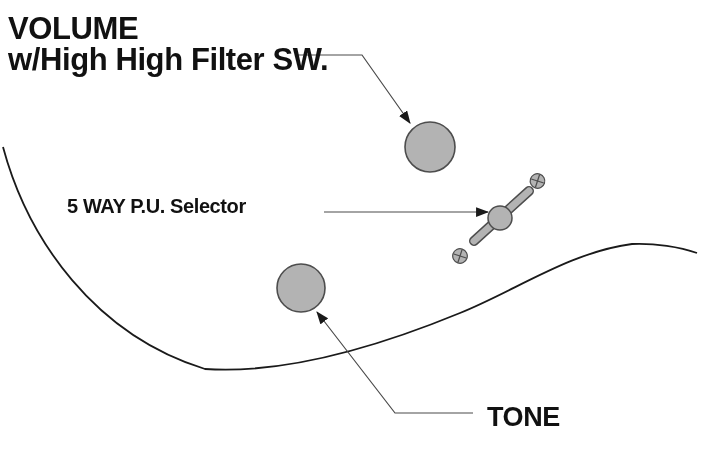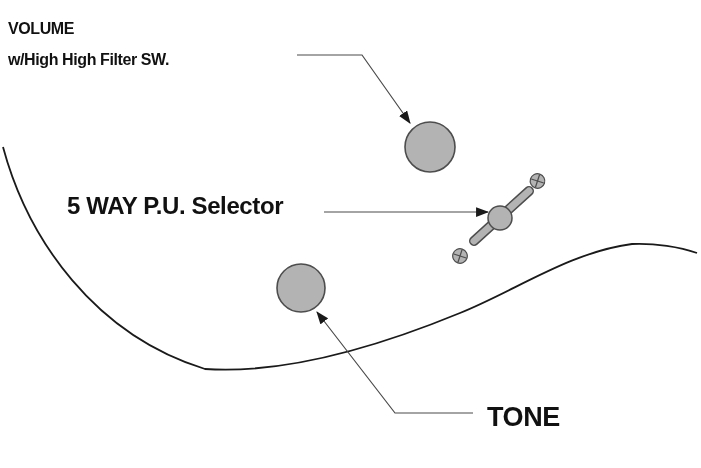--- a/index.html
+++ b/index.html
@@ -25,27 +25,27 @@
   .label {
     position: absolute;
     color: #111111;
     font-weight: bold;
     letter-spacing: -0.4px;
     white-space: nowrap;
   }
   .label-volume {
     left: 8px;
     top: 13px;
-    font-size: 16px;
+    font-size: 31px;
     line-height: 31px;
   }
   .label-selector {
     left: 67px;
     top: 194px;
-    font-size: 24px;
+    font-size: 20px;
     line-height: 24px;
   }
   .label-tone {
     left: 487px;
     top: 404px;
     font-size: 27px;
     line-height: 27px;
   }
 </style>
 </head>

